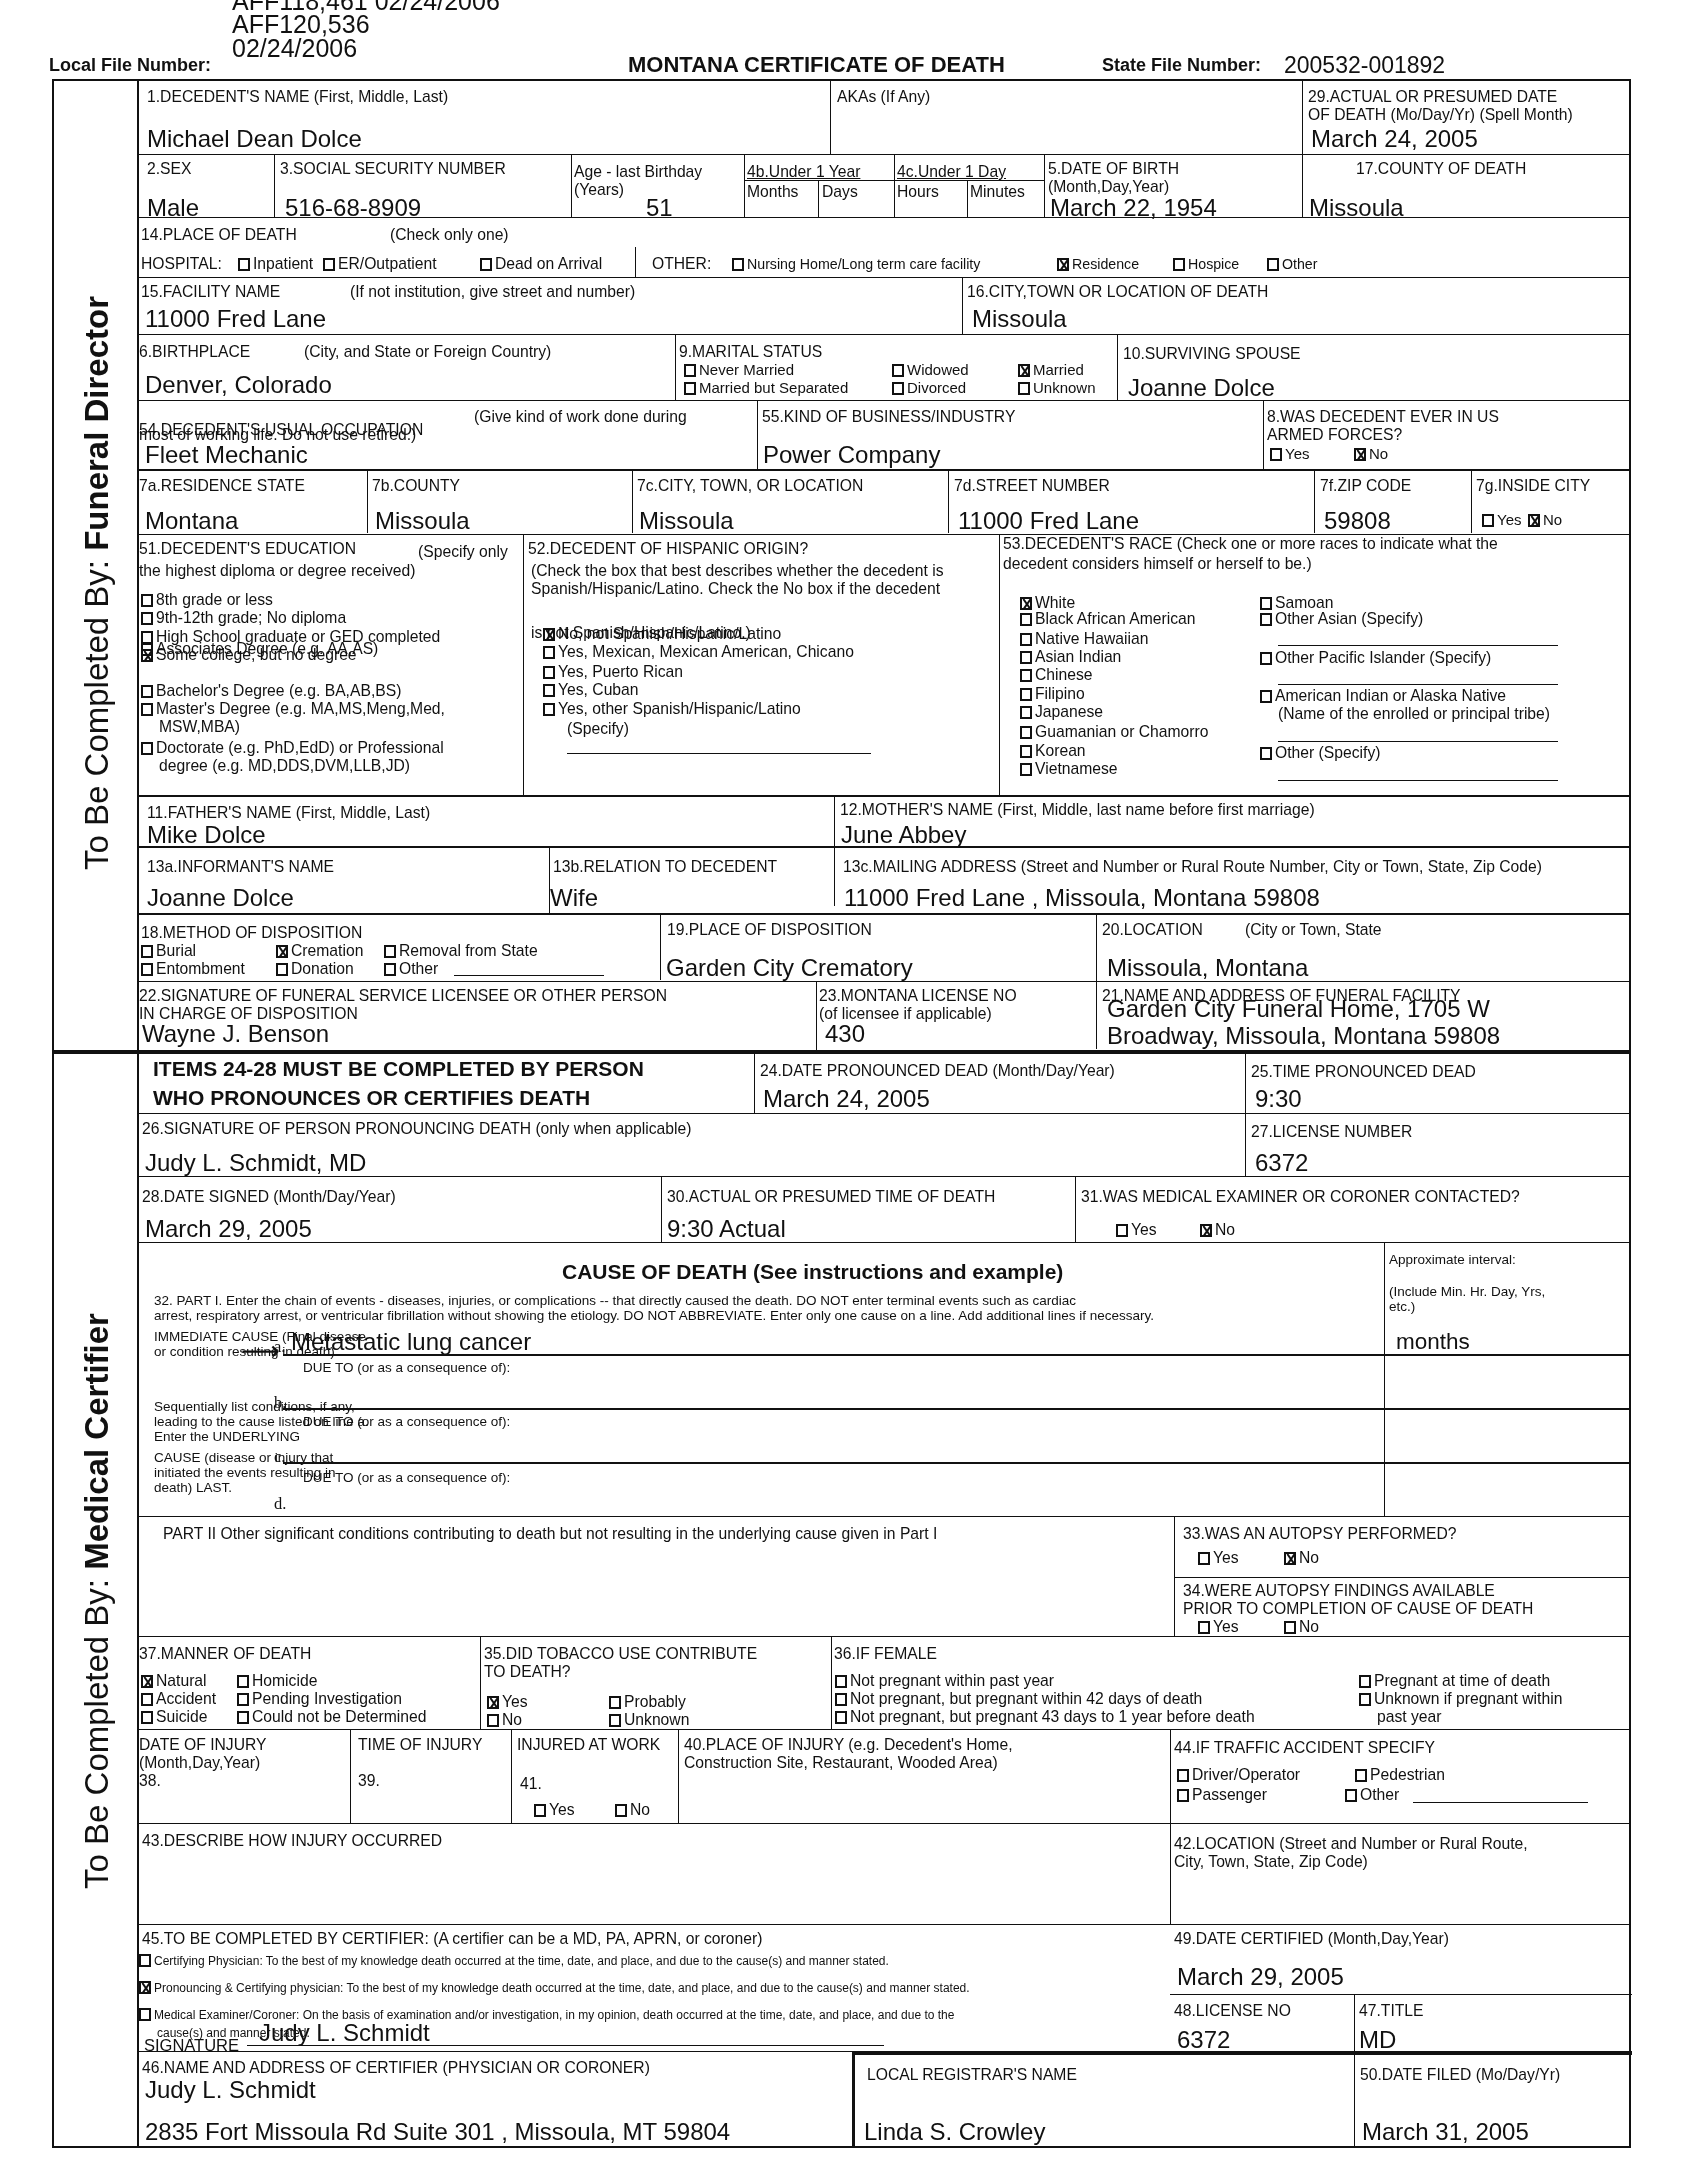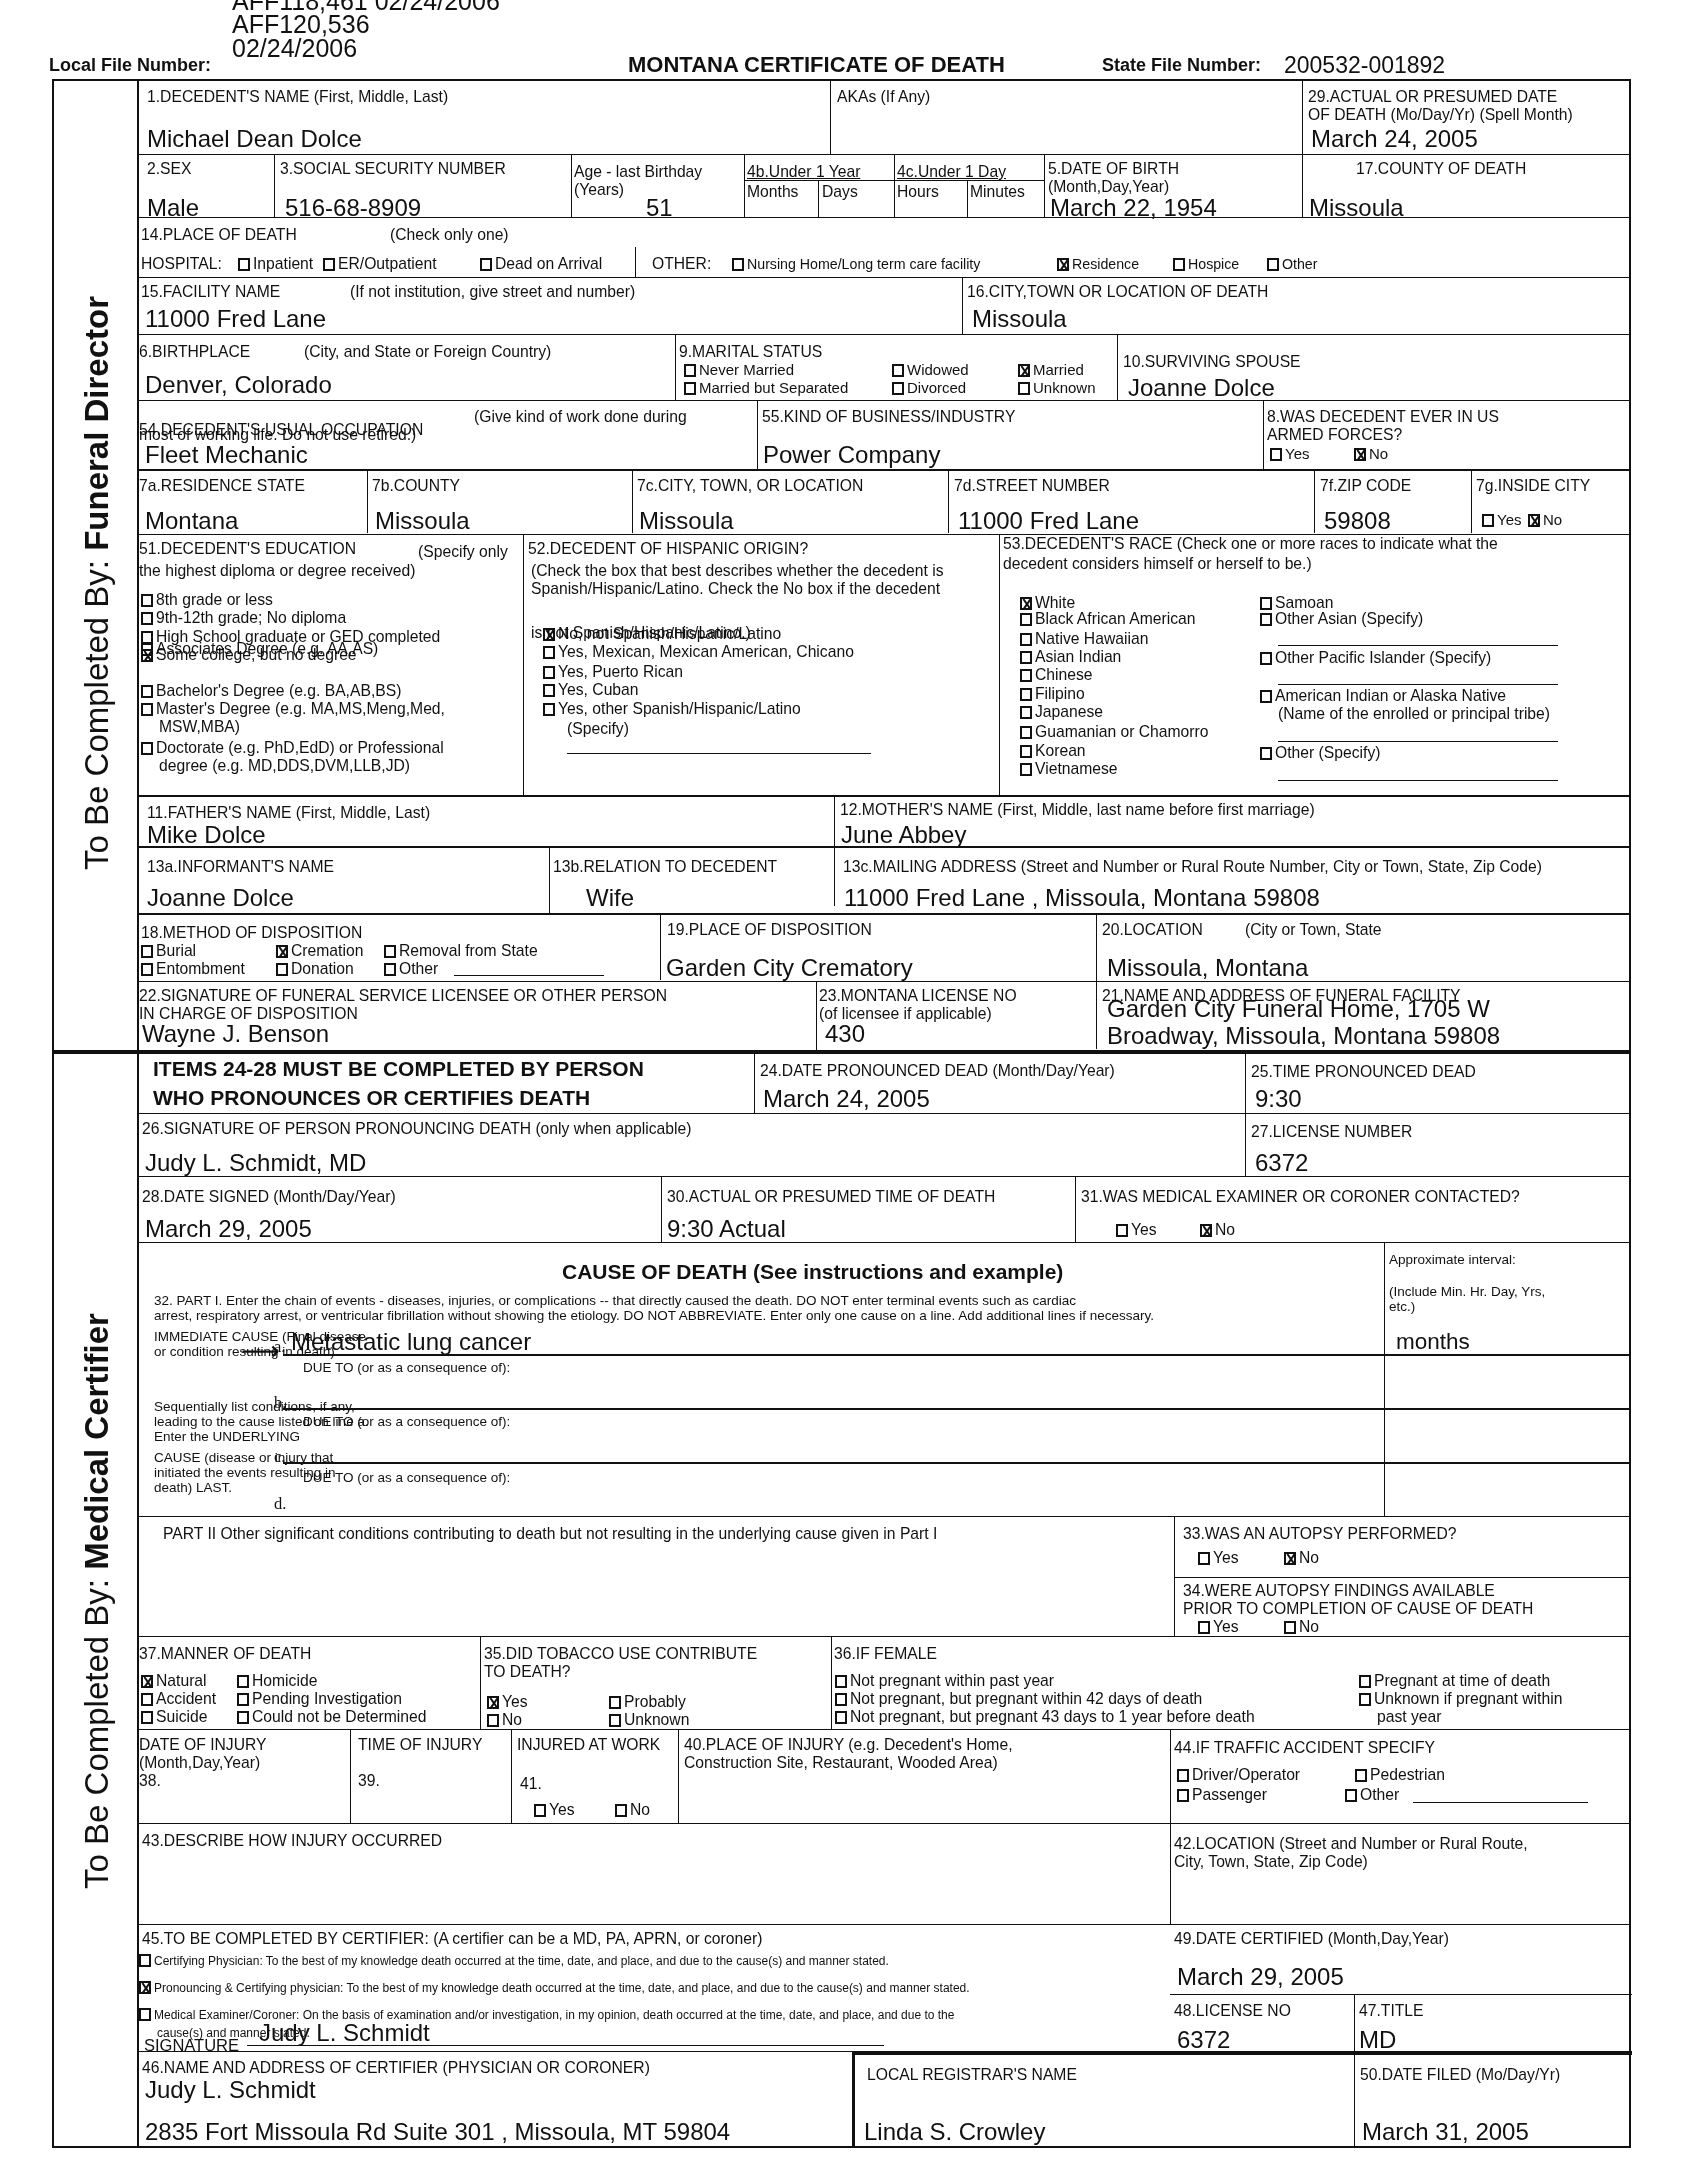--- a/index.html
+++ b/index.html
@@ -117,21 +117,21 @@
 <div class="lbl" style="left:679px;top:343px;">9.MARITAL STATUS</div>
 <div id="f9-opts">
     <div class="opt" style="left: 684px; top: 361px; font-size: 15px;"><span class="cb"></span><span>Never Married</span></div>
     <div class="opt" style="left: 684px; top: 379px; font-size: 15px;"><span class="cb"></span><span>Married but Separated</span></div>
     <div class="opt" style="left: 892px; top: 361px; font-size: 15px;"><span class="cb"></span><span>Widowed</span></div>
     <div class="opt" style="left: 892px; top: 379px; font-size: 15px;"><span class="cb"></span><span>Divorced</span></div>
     <div class="opt" style="left: 1018px; top: 361px; font-size: 15px;"><span class="cb x"></span><span>Married</span></div>
     <div class="opt" style="left: 1018px; top: 379px; font-size: 15px;"><span class="cb"></span><span>Unknown</span></div>
   </div>
 <div class="vl" style="left:1117px;top:334px;height:66px;"></div>
-<div class="lbl" style="left:1123px;top:345px;margin-top:8px;">10.SURVIVING SPOUSE</div>
+<div class="lbl" style="left:1123px;top:345px;">10.SURVIVING SPOUSE</div>
 <div class="val" style="left:1128px;top:375px;">Joanne  Dolce</div>
 <div class="hl" style="left:137px;top:400px;width:1494px;"></div>
 
 <div class="lbl" style="left:139px;top:421px;">54.DECEDENT'S USUAL OCCUPATION</div>
 <div class="lbl" style="left:474px;top:408px;">(Give kind of work done during</div>
 <div class="lbl" style="left:139px;top:426px;">most of working life.  Do not use retired.)</div>
 <div class="val" style="left:145px;top:442px;">Fleet Mechanic</div>
 <div class="vl" style="left:757px;top:400px;height:69px;"></div>
 <div class="lbl" style="left:762px;top:408px;">55.KIND OF BUSINESS/INDUSTRY</div>
 <div class="val" style="left:763px;top:442px;">Power Company</div>
@@ -225,21 +225,21 @@
 <div class="val" style="left:147px;top:822px;">Mike Dolce</div>
 <div class="vl" style="left:834px;top:795px;height:111px;"></div>
 <div class="lbl" style="left:840px;top:801px;">12.MOTHER'S NAME (First, Middle, last name before first marriage)</div>
 <div class="val" style="left:841px;top:822px;">June Abbey</div>
 <div class="hl" style="left:137px;top:846px;width:1494px;border-top-width:2.2px;"></div>
 
 <div class="lbl" style="left:147px;top:858px;">13a.INFORMANT'S NAME</div>
 <div class="val" style="left:147px;top:885px;">Joanne  Dolce</div>
 <div class="vl" style="left:549px;top:846px;height:67px;"></div>
 <div class="lbl" style="left:553px;top:858px;">13b.RELATION TO DECEDENT</div>
-<div class="val" style="left:586px;top:885px;">Wife</div>
+<div class="val" style="left:550px;top:885px;">Wife</div>
 <div class="lbl" style="left:843px;top:858px;">13c.MAILING ADDRESS (Street and Number or Rural Route Number, City or Town, State, Zip Code)</div>
 <div class="val" style="left:844px;top:885px;">11000 Fred Lane , Missoula, Montana 59808</div>
 <div class="hl" style="left:137px;top:913px;width:1494px;border-top-width:2.2px;"></div>
 
 <div class="lbl" style="left:141px;top:924px;">18.METHOD OF DISPOSITION</div>
 <div id="f18-opts">
     <div class="opt" style="left: 141px; top: 942px; font-size: 15.7px;"><span class="cb"></span><span>Burial</span></div>
     <div class="opt" style="left: 276px; top: 942px; font-size: 15.7px;"><span class="cb x"></span><span>Cremation</span></div>
     <div class="opt" style="left: 384px; top: 942px; font-size: 15.7px;"><span class="cb"></span><span>Removal from State</span></div>
     <div class="opt" style="left: 141px; top: 960px; font-size: 15.7px;"><span class="cb"></span><span>Entombment</span></div>

